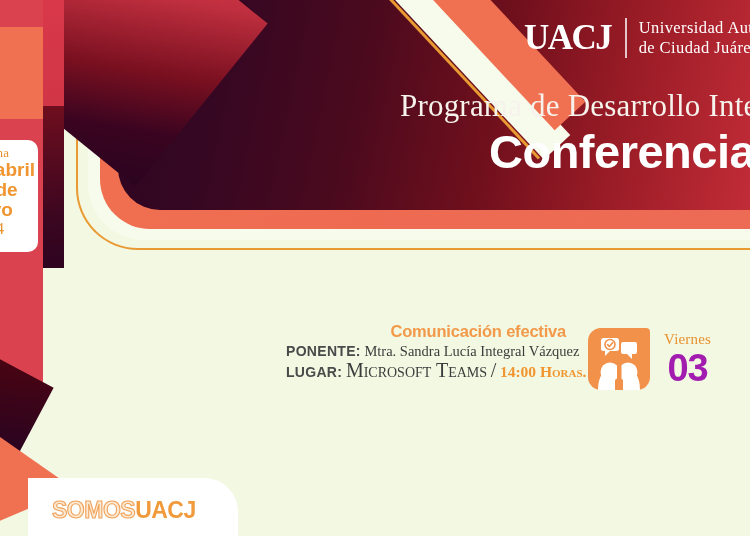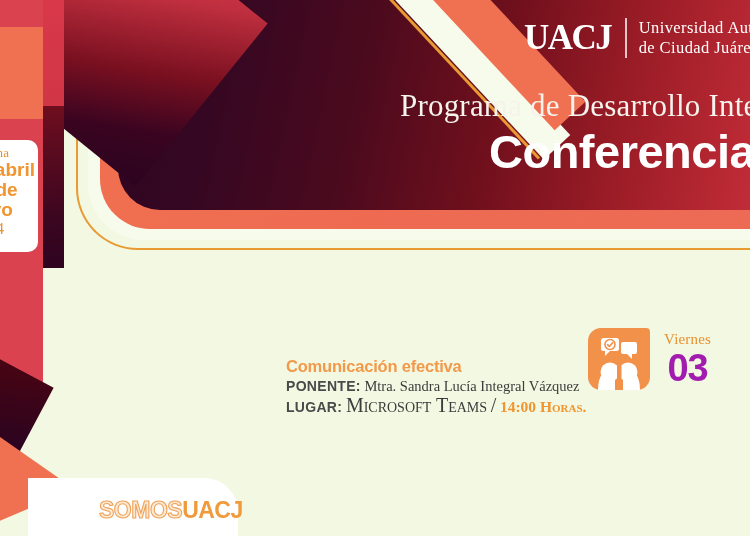--- a/index.html
+++ b/index.html
@@ -217,21 +217,20 @@
 
   .somos-logo {
     position: absolute;
     left: 52px;
     bottom: 12px;
     font-family: "Liberation Sans", sans-serif;
     font-size: 23px;
     font-weight: bold;
     letter-spacing: -0.5px;
     white-space: nowrap;
-    margin-left: 47px;
   }
   .somos-logo .s-outline {
     color: #FBE9D2;
     -webkit-text-stroke: 1.1px #F0A35B;
   }
   .somos-logo .s-solid { color: #F09A3C; }
 
   
   .uacj-logo {
     position: absolute;
@@ -284,22 +283,23 @@
     font-size: 47px;
     line-height: 54px;
     white-space: nowrap;
     letter-spacing: -0.5px;
   }
 
   
   .session {
     position: absolute;
     left: 286px;
-    top: 355px;
+    top: 320px;
     width: 280px;
+    text-align: right;
   }
   .session-title {
     font-family: "Liberation Sans", sans-serif;
     font-weight: bold;
     font-size: 16.5px;
     color: #F2994A;
     line-height: 22px;
     letter-spacing: -0.2px;
   }
   .session-row {

